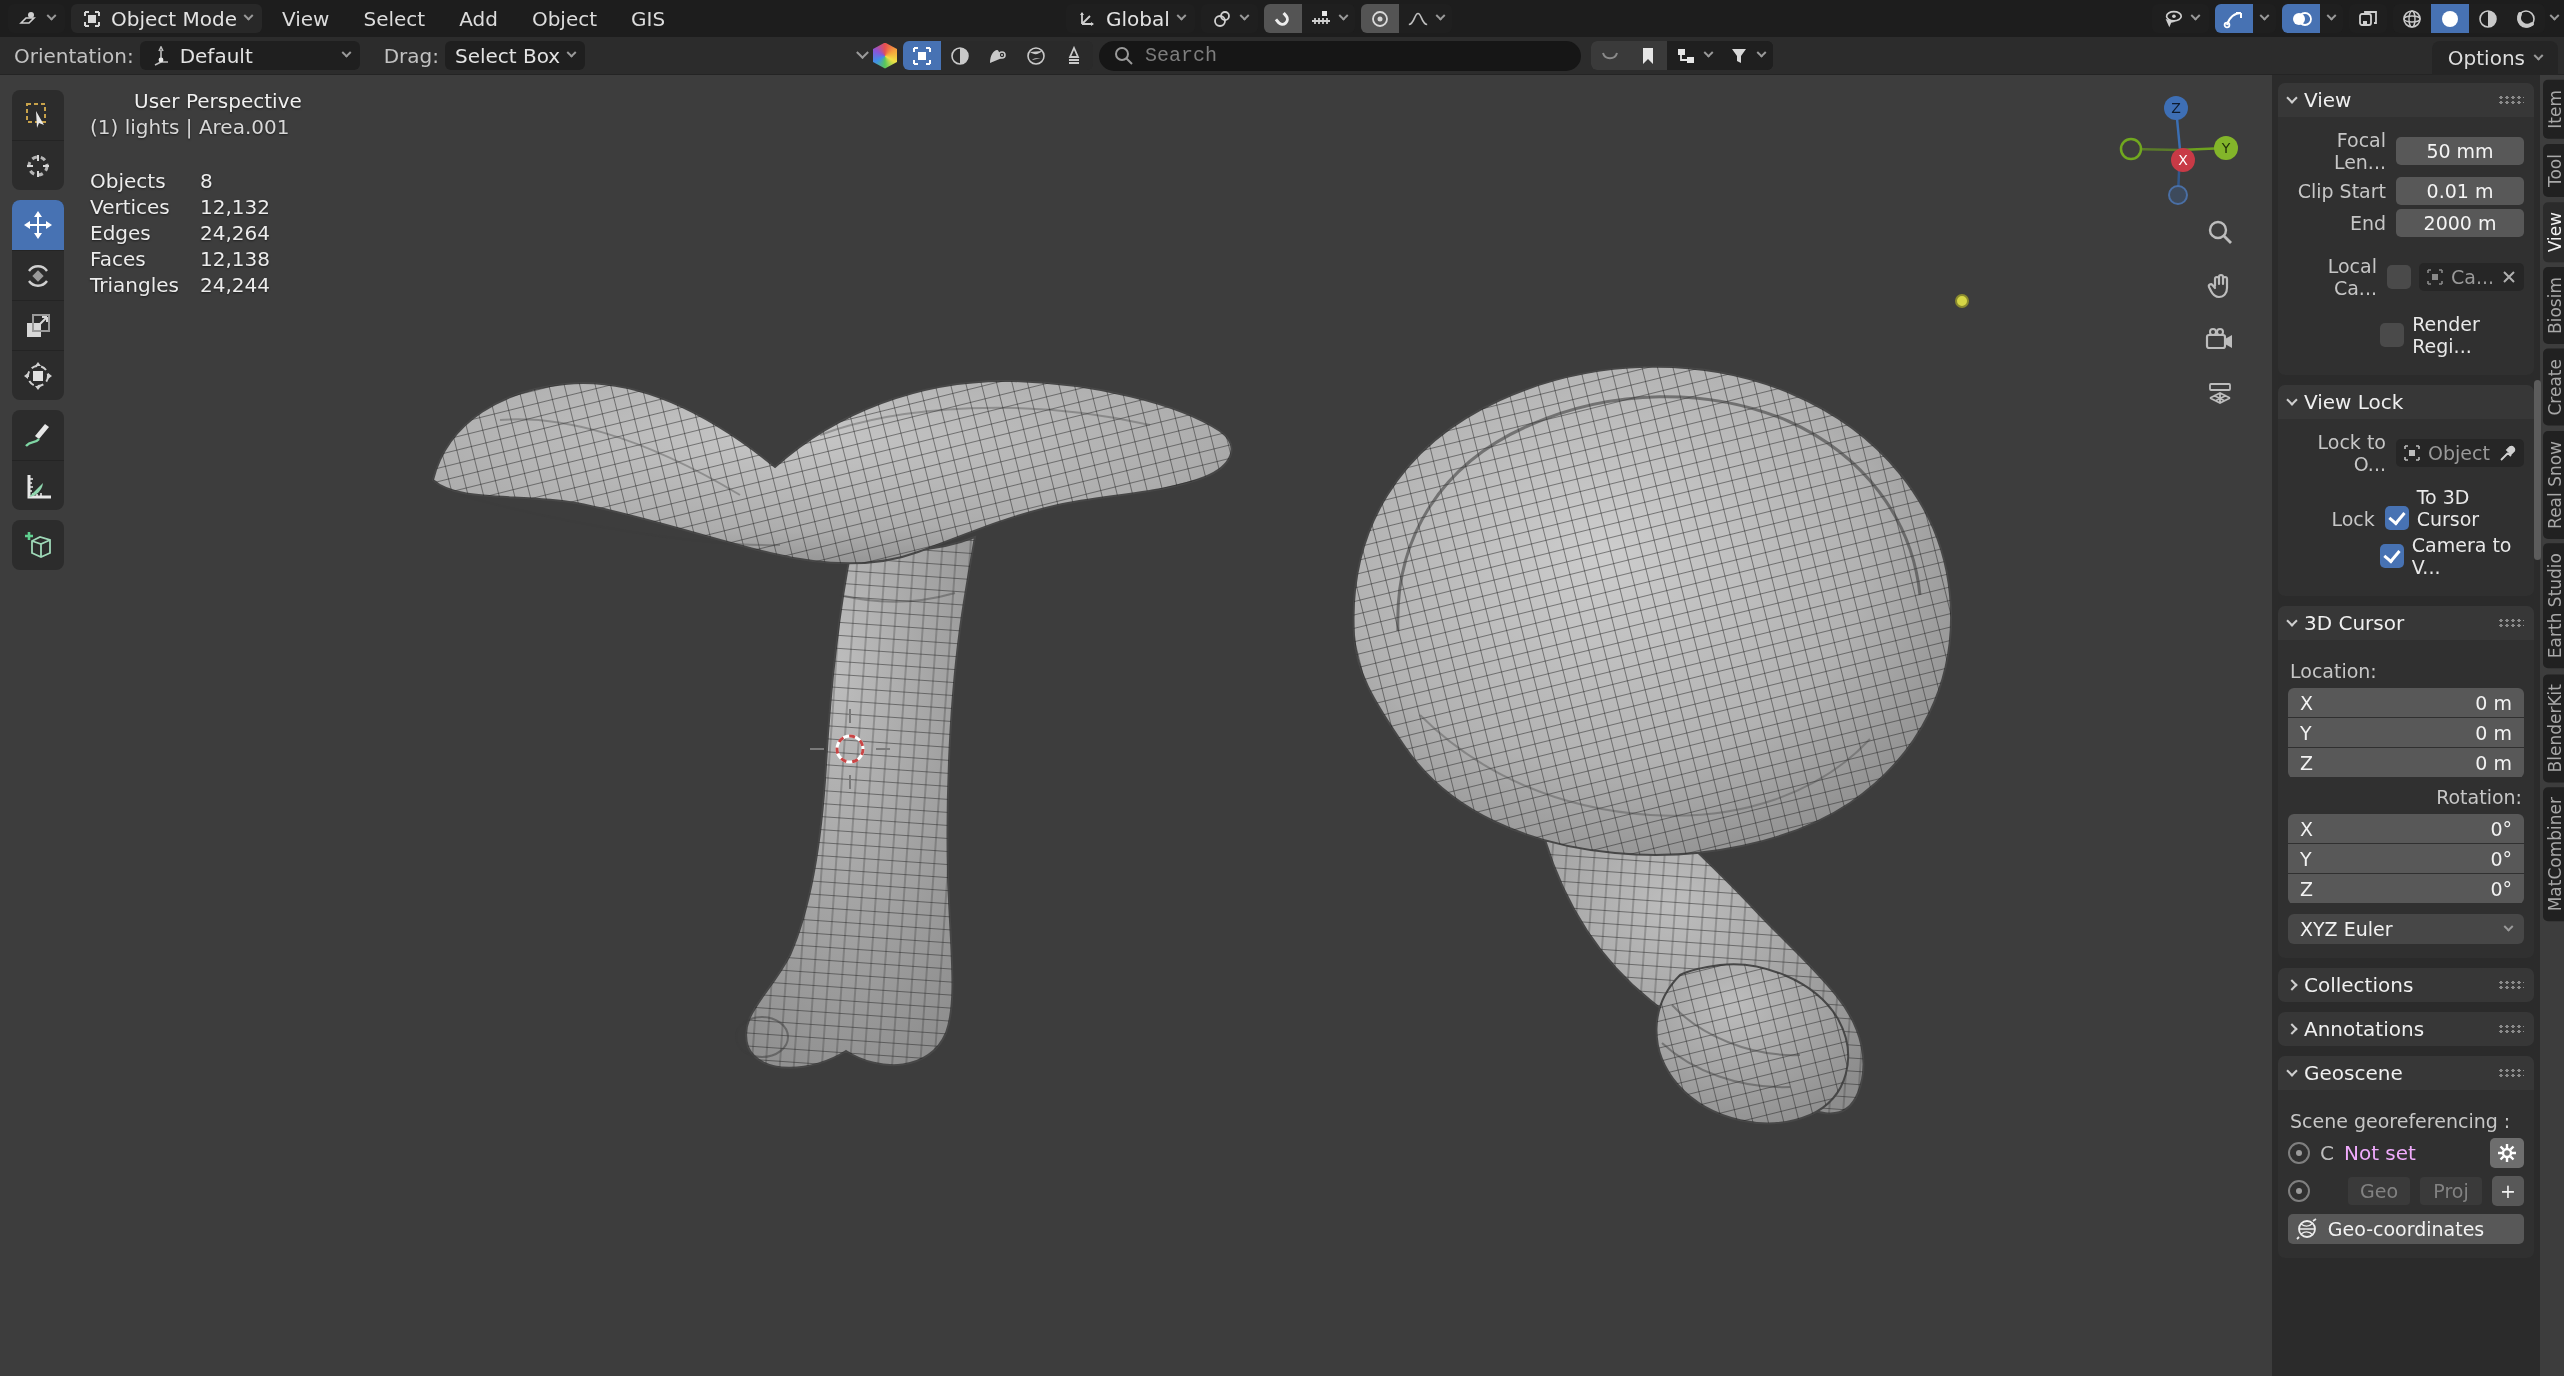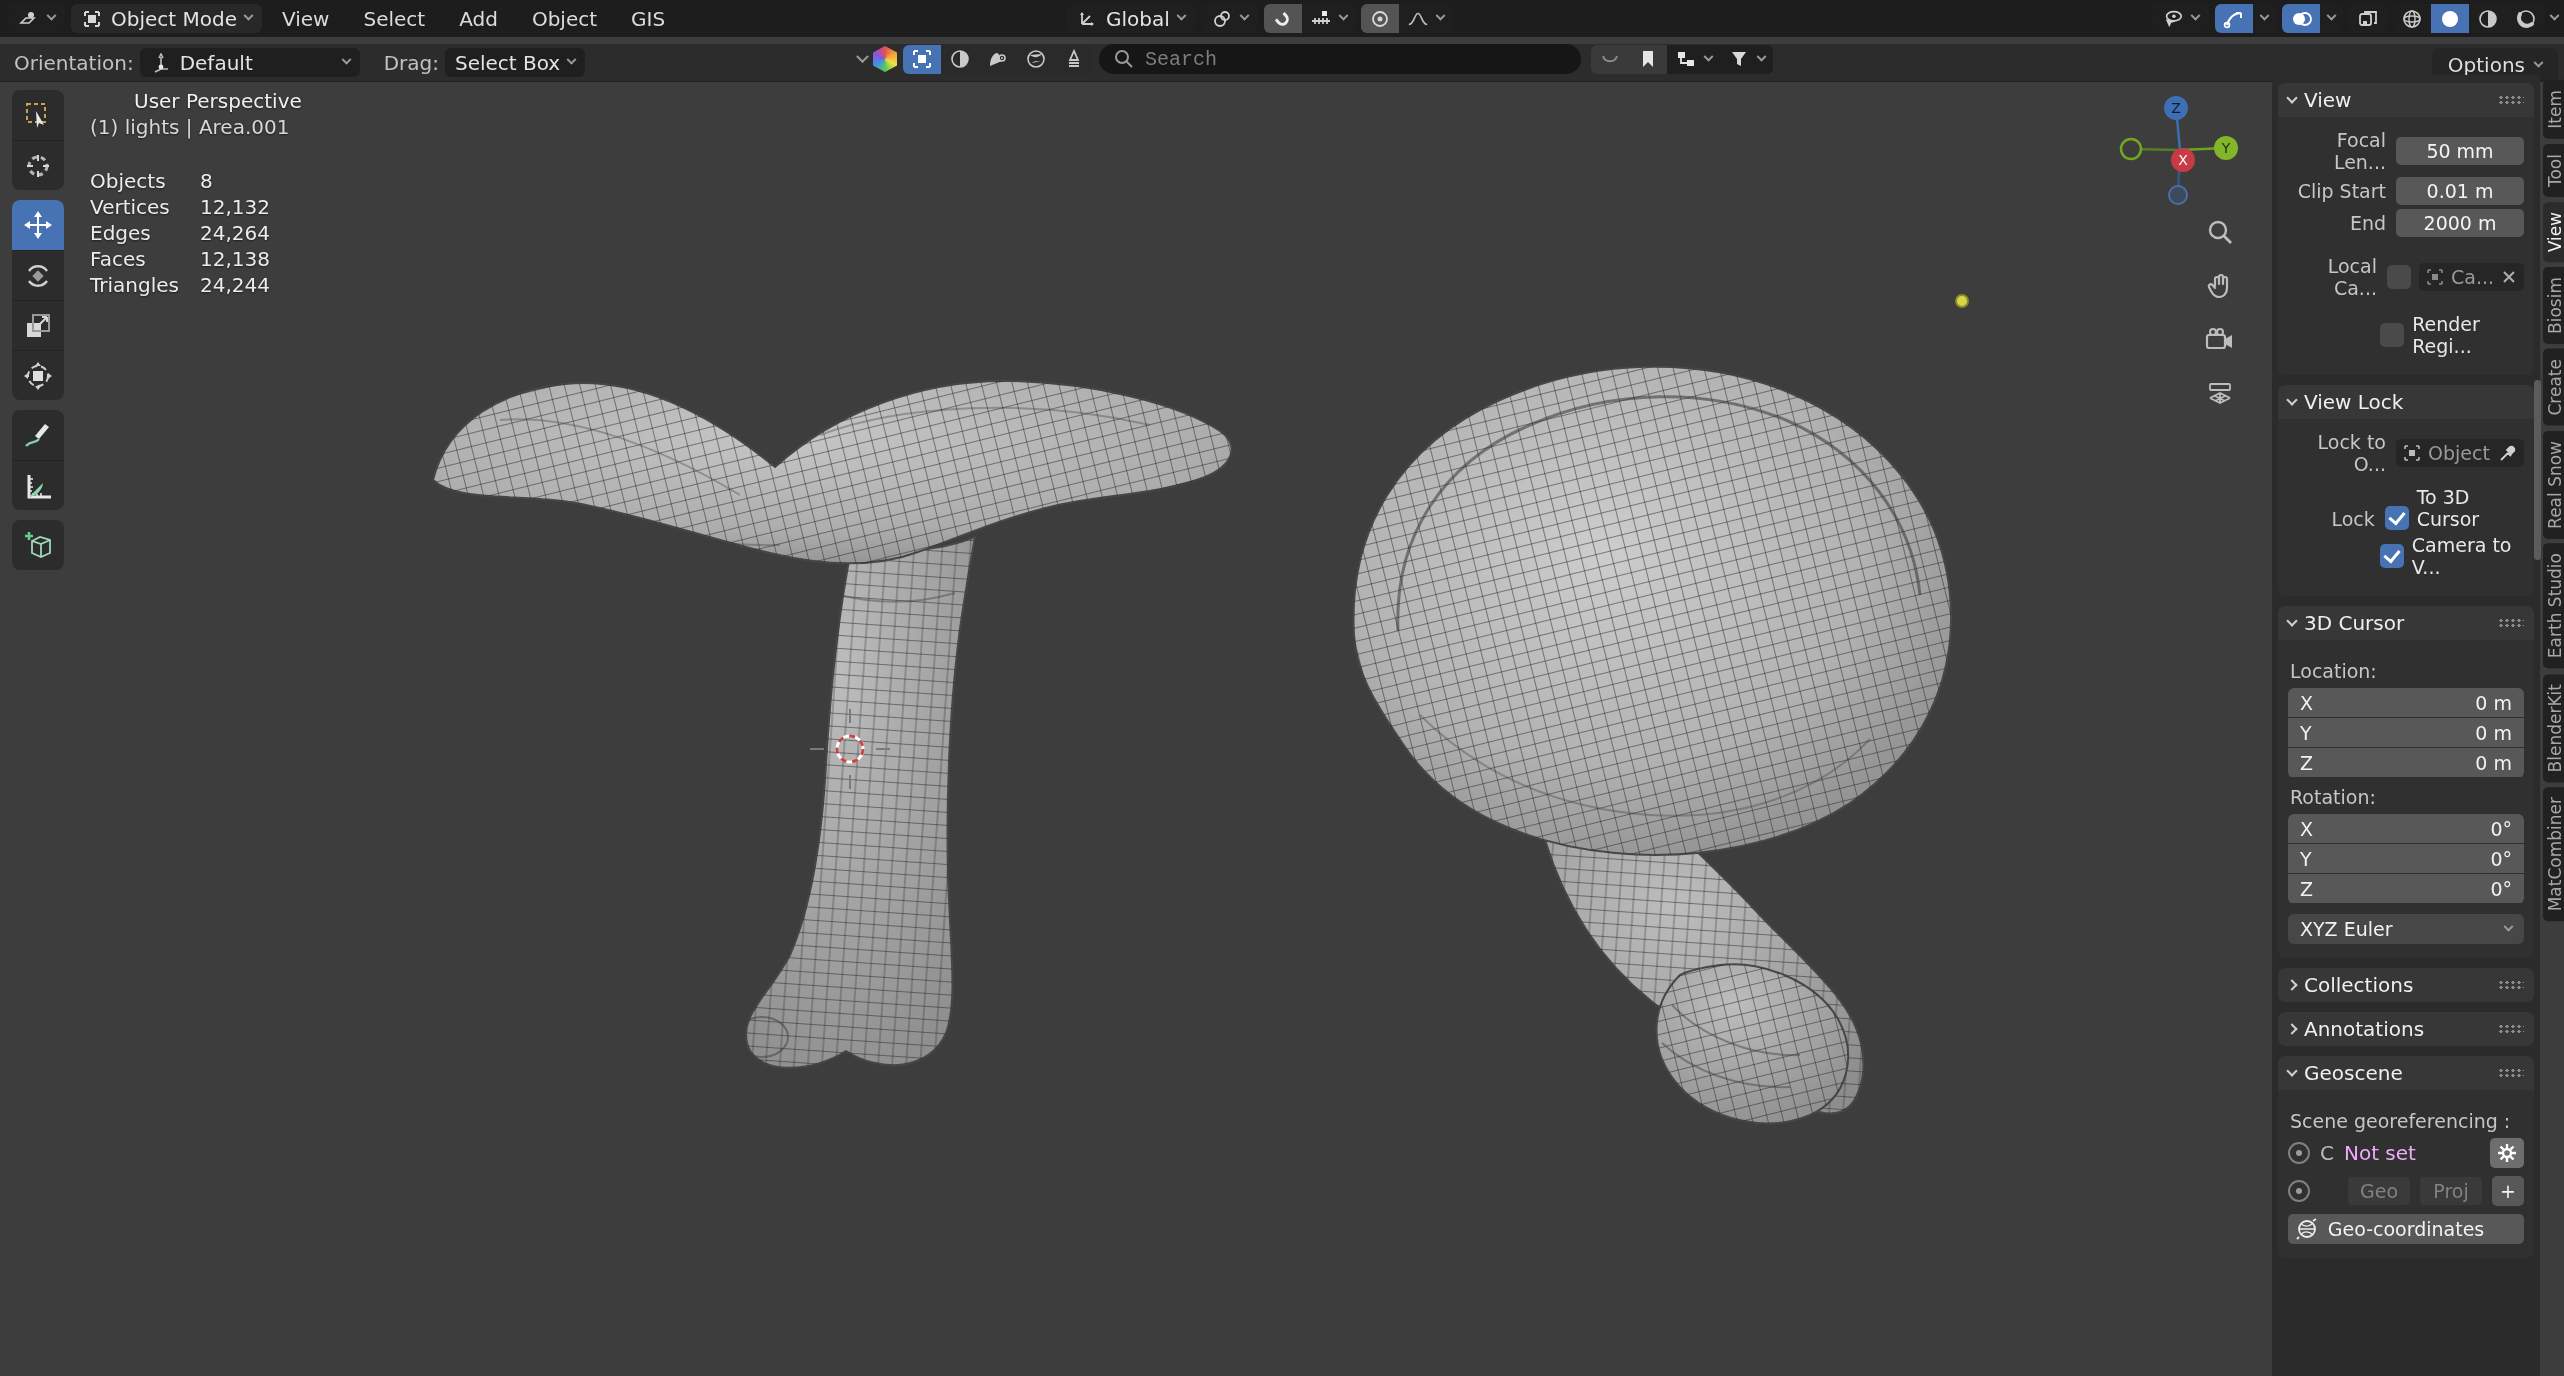--- a/index.html
+++ b/index.html
@@ -4,21 +4,21 @@
 <style>
   * { margin:0; padding:0; box-sizing:border-box; }
   html,body { width:2564px; height:1376px; overflow:hidden; background:#3d3d3d;
     font-family:"DejaVu Sans", sans-serif; color:#d8d8d8; font-size:20px; }
   .app { position:relative; width:2564px; height:1376px; }
 
   
   .hrow1 { position:absolute; left:0; top:0; width:2564px; height:37px; background:#1d1d1d;
     display:flex; align-items:center; }
   .hrow2 { position:absolute; left:0; top:37px; width:2564px; height:38px; background:#2c2c2c;
-    display:flex; border-bottom:1px solid #242424;margin-top:7px; }
+    display:flex; align-items:center; border-bottom:1px solid #242424; }
   .hgroup { display:flex; align-items:center; gap:6px; }
   .btn { display:flex; align-items:center; gap:8px; background:#282828; border-radius:6px;
     height:29px; padding:0 10px; color:#e3e3e3; cursor:default; }
   .btn.dark { background:#1f1f1f; }
   .btn.blue { background:#4772b3; }
   .btn.lit  { background:#545454; }
   .menu-item { padding:0 14px; color:#dcdcdc; height:29px; display:flex; align-items:center; border-radius:5px; }
   .chev { width:9px; height:9px; border-right:2px solid #9a9a9a; border-bottom:2px solid #9a9a9a;
     transform:rotate(45deg) translate(-2px,-2px); display:inline-block; }
   .chev.sm { width:7px; height:7px; }
@@ -682,21 +682,21 @@
             </div>
           <div class="srow">
               <span class="ax">Y</span>
               <span class="val">0 m</span>
             </div>
           <div class="srow">
               <span class="ax">Z</span>
               <span class="val">0 m</span>
             </div>
         </div>
-        <div class="slabel" style="">Rotation:</div>
+        <div class="slabel" style="text-align:right;">Rotation:</div>
         <div class="stack">
           <div class="srow">
               <span class="ax">X</span>
               <span class="val">0°</span>
             </div>
           <div class="srow">
               <span class="ax">Y</span>
               <span class="val">0°</span>
             </div>
           <div class="srow">

